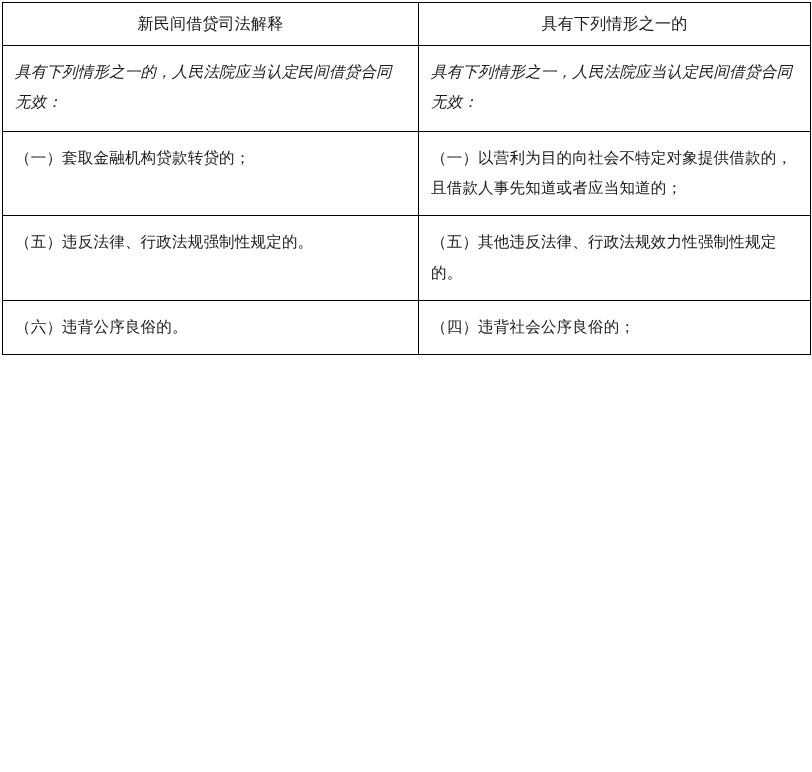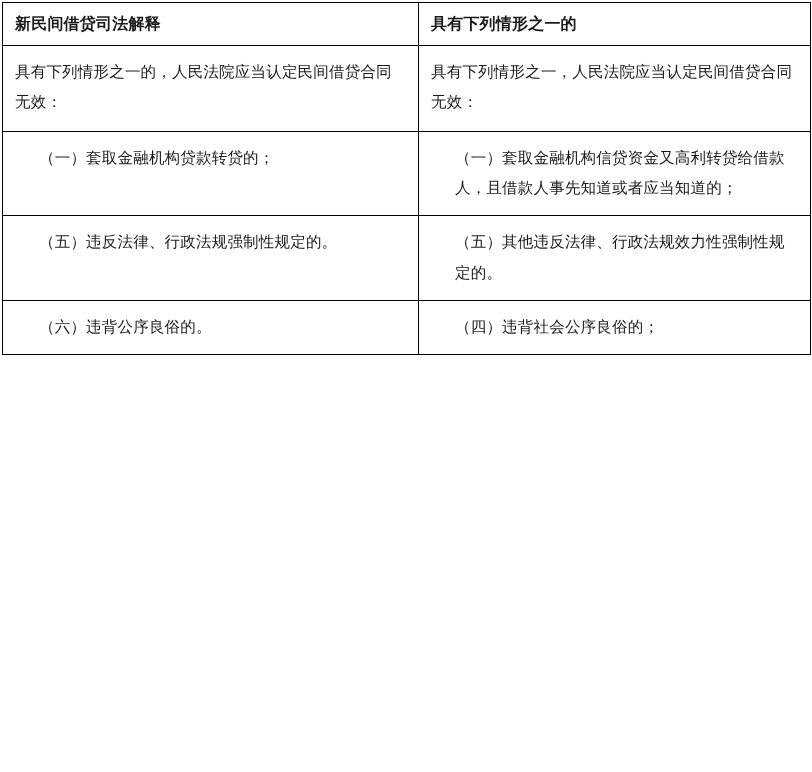--- a/index.html
+++ b/index.html
@@ -24,34 +24,34 @@
   .doc-table th,
   .doc-table td {
     border: 1px solid #000000;
     vertical-align: top;
     padding: 11px 12px 12px 12px;
     font-size: 15.5px;
     line-height: 1.95;
     letter-spacing: 0.2px;
   }
   .doc-table th {
-    text-align: left;
-    font-weight: bold;
+    text-align: center;
+    font-weight: normal;
     font-size: 16px;
     padding-top: 8px;
     padding-bottom: 8px;
     line-height: 1.6;
   }
   .cell-text {
     display: block;
     white-space: pre-wrap;
     word-break: break-all;
   }
-  .row-intro td { padding-bottom: 14px; }
-  .indent .cell-text { text-indent: 0; margin-left: 24px; }
+  .row-intro td { padding-bottom: 14px; font-style: italic; }
+  .indent .cell-text { text-indent: 0; }
   .tall td { padding-bottom: 26px; }
 </style>
 </head>
 <body>
 
 <table class="doc-table">
   <colgroup>
     <col class="col-new">
     <col class="col-old">
   </colgroup>
@@ -68,21 +68,21 @@
         </td>
       <td>
           <span class="cell-text">具有下列情形之一，人民法院应当认定民间借贷合同无效：</span>
         </td>
     </tr>
     <tr class="indent">
       <td>
           <span class="cell-text">（一）套取金融机构贷款转贷的；</span>
         </td>
       <td>
-          <span class="cell-text">（一）套取金融机构信贷资金又高利转贷给借款人，且借款人事先知道或者应当知道的；</span>
+          <span class="cell-text">（一）以营利为目的向社会不特定对象提供借款的，且借款人事先知道或者应当知道的；</span>
         </td>
     </tr>
     <tr class="indent">
       <td>
           <span class="cell-text">（五）违反法律、行政法规强制性规定的。</span>
         </td>
       <td>
           <span class="cell-text">（五）其他违反法律、行政法规效力性强制性规定的。</span>
         </td>
     </tr>

